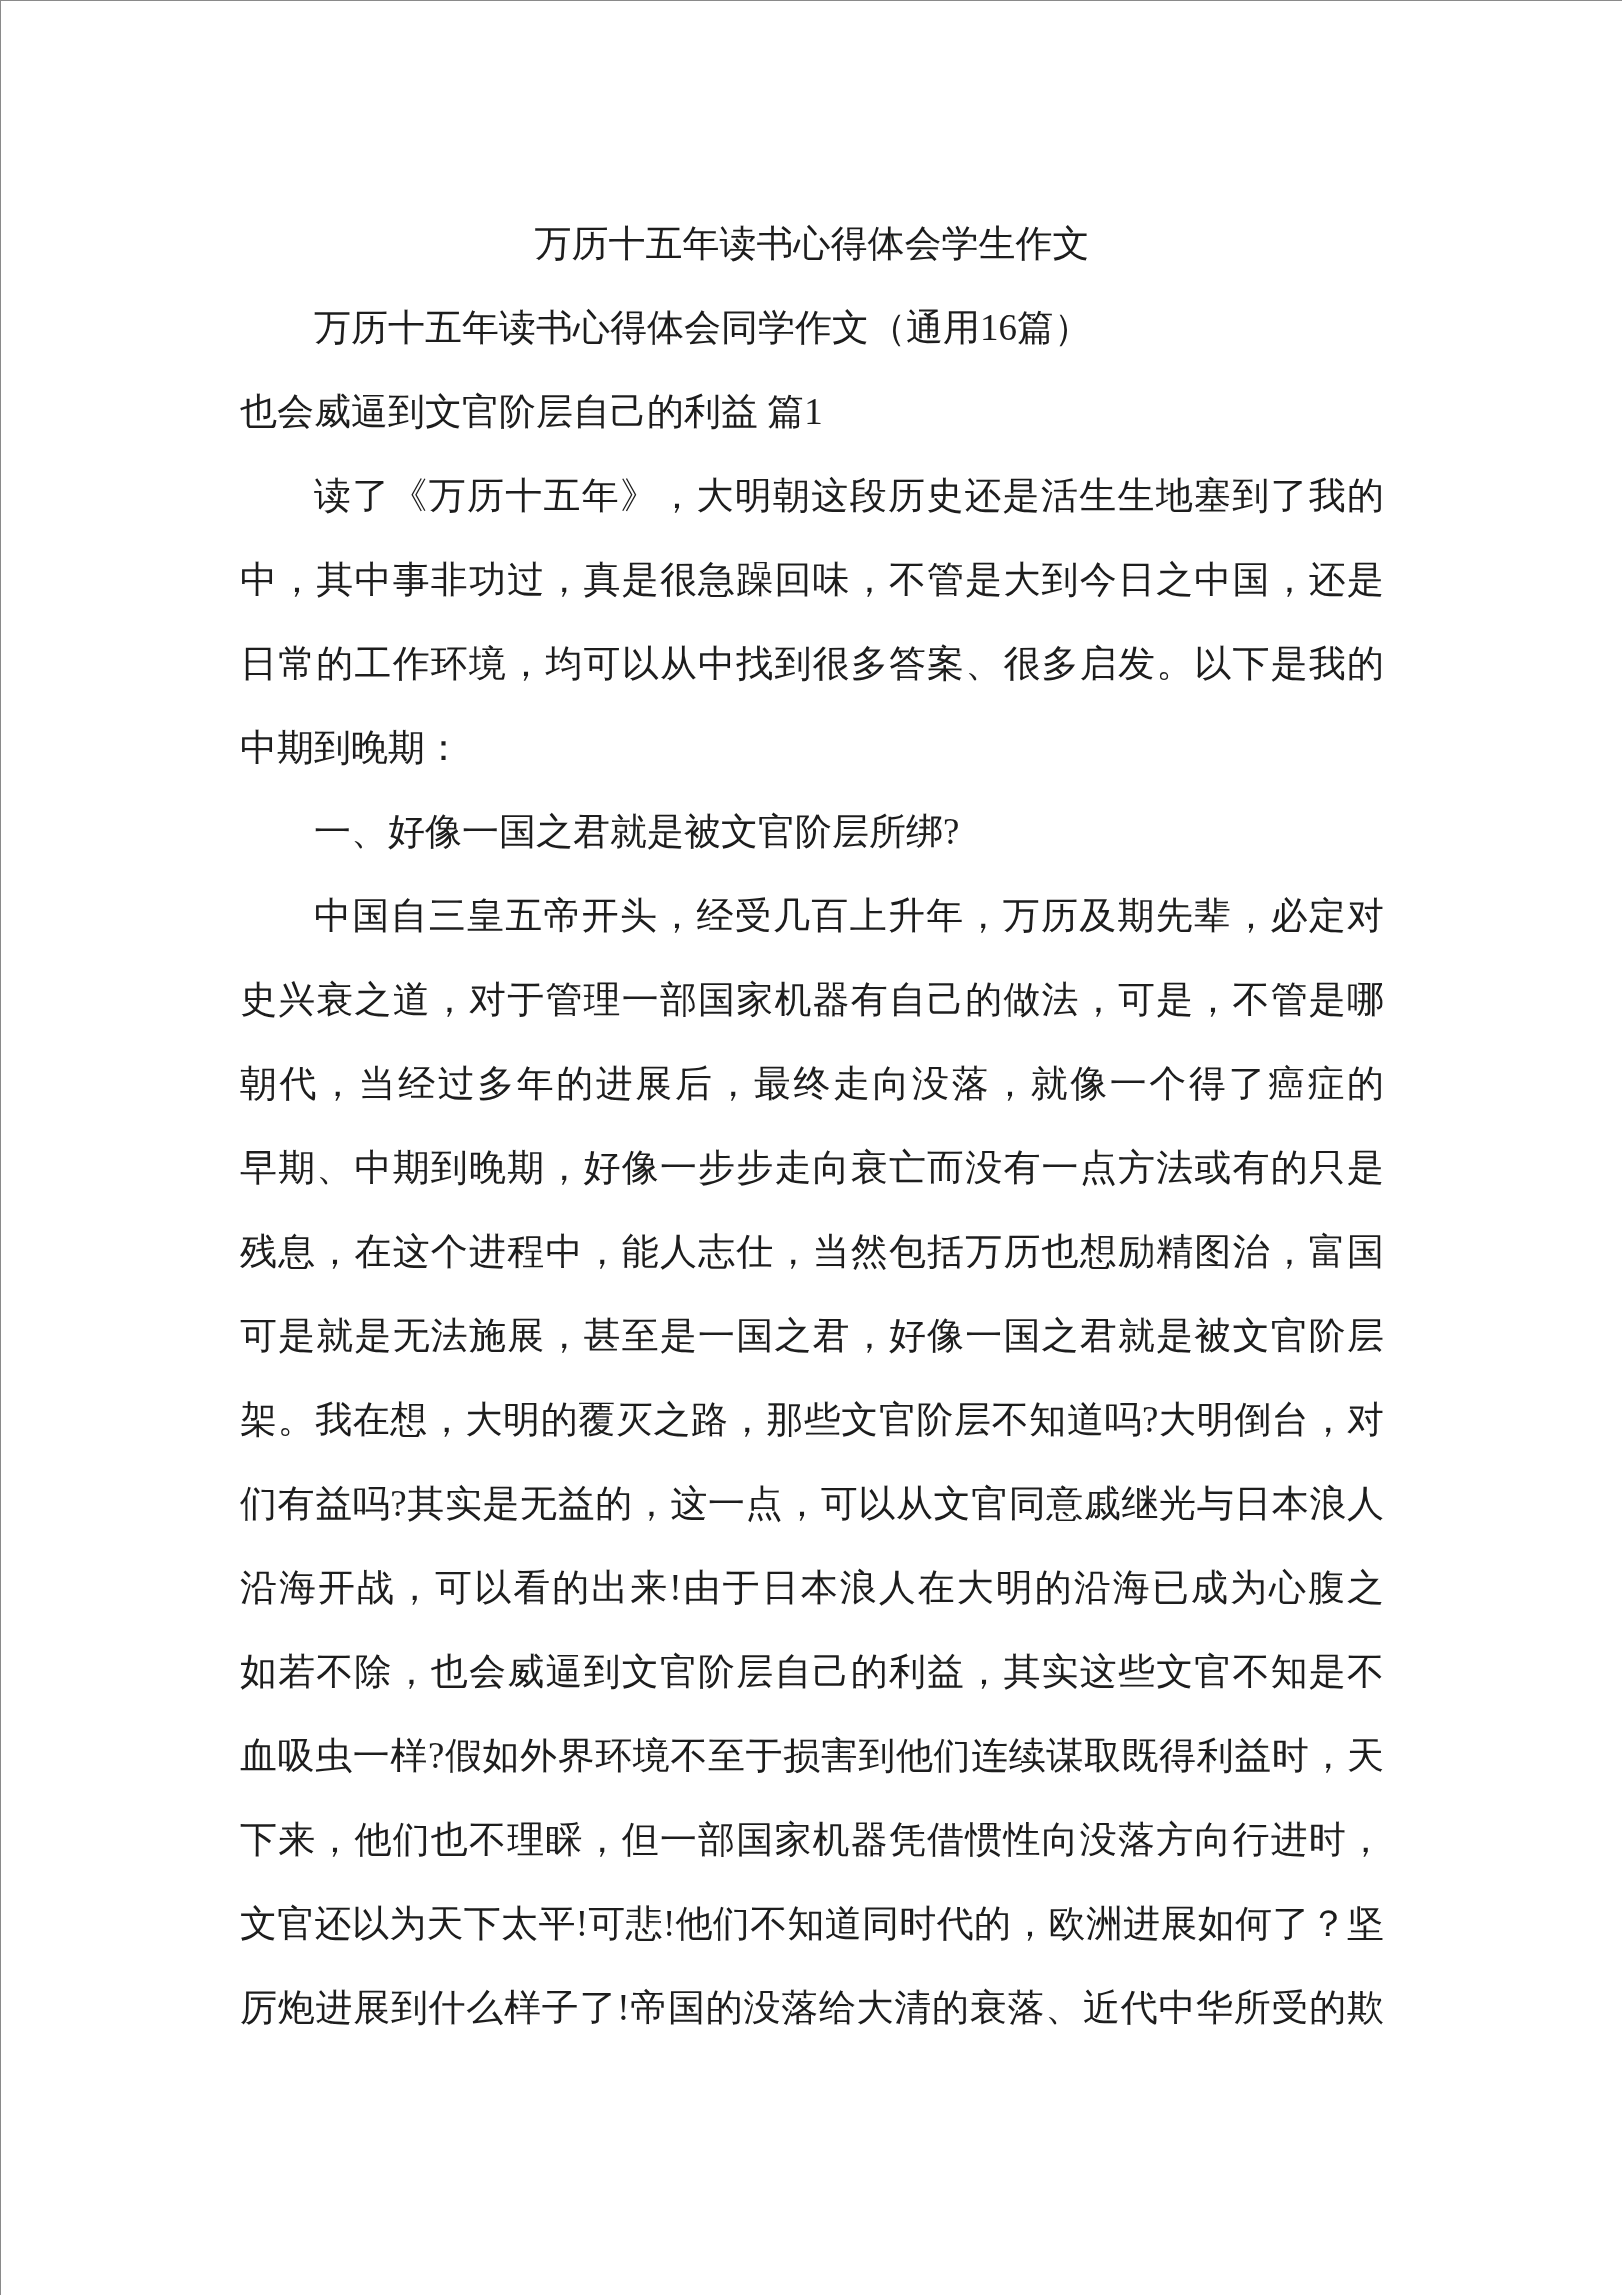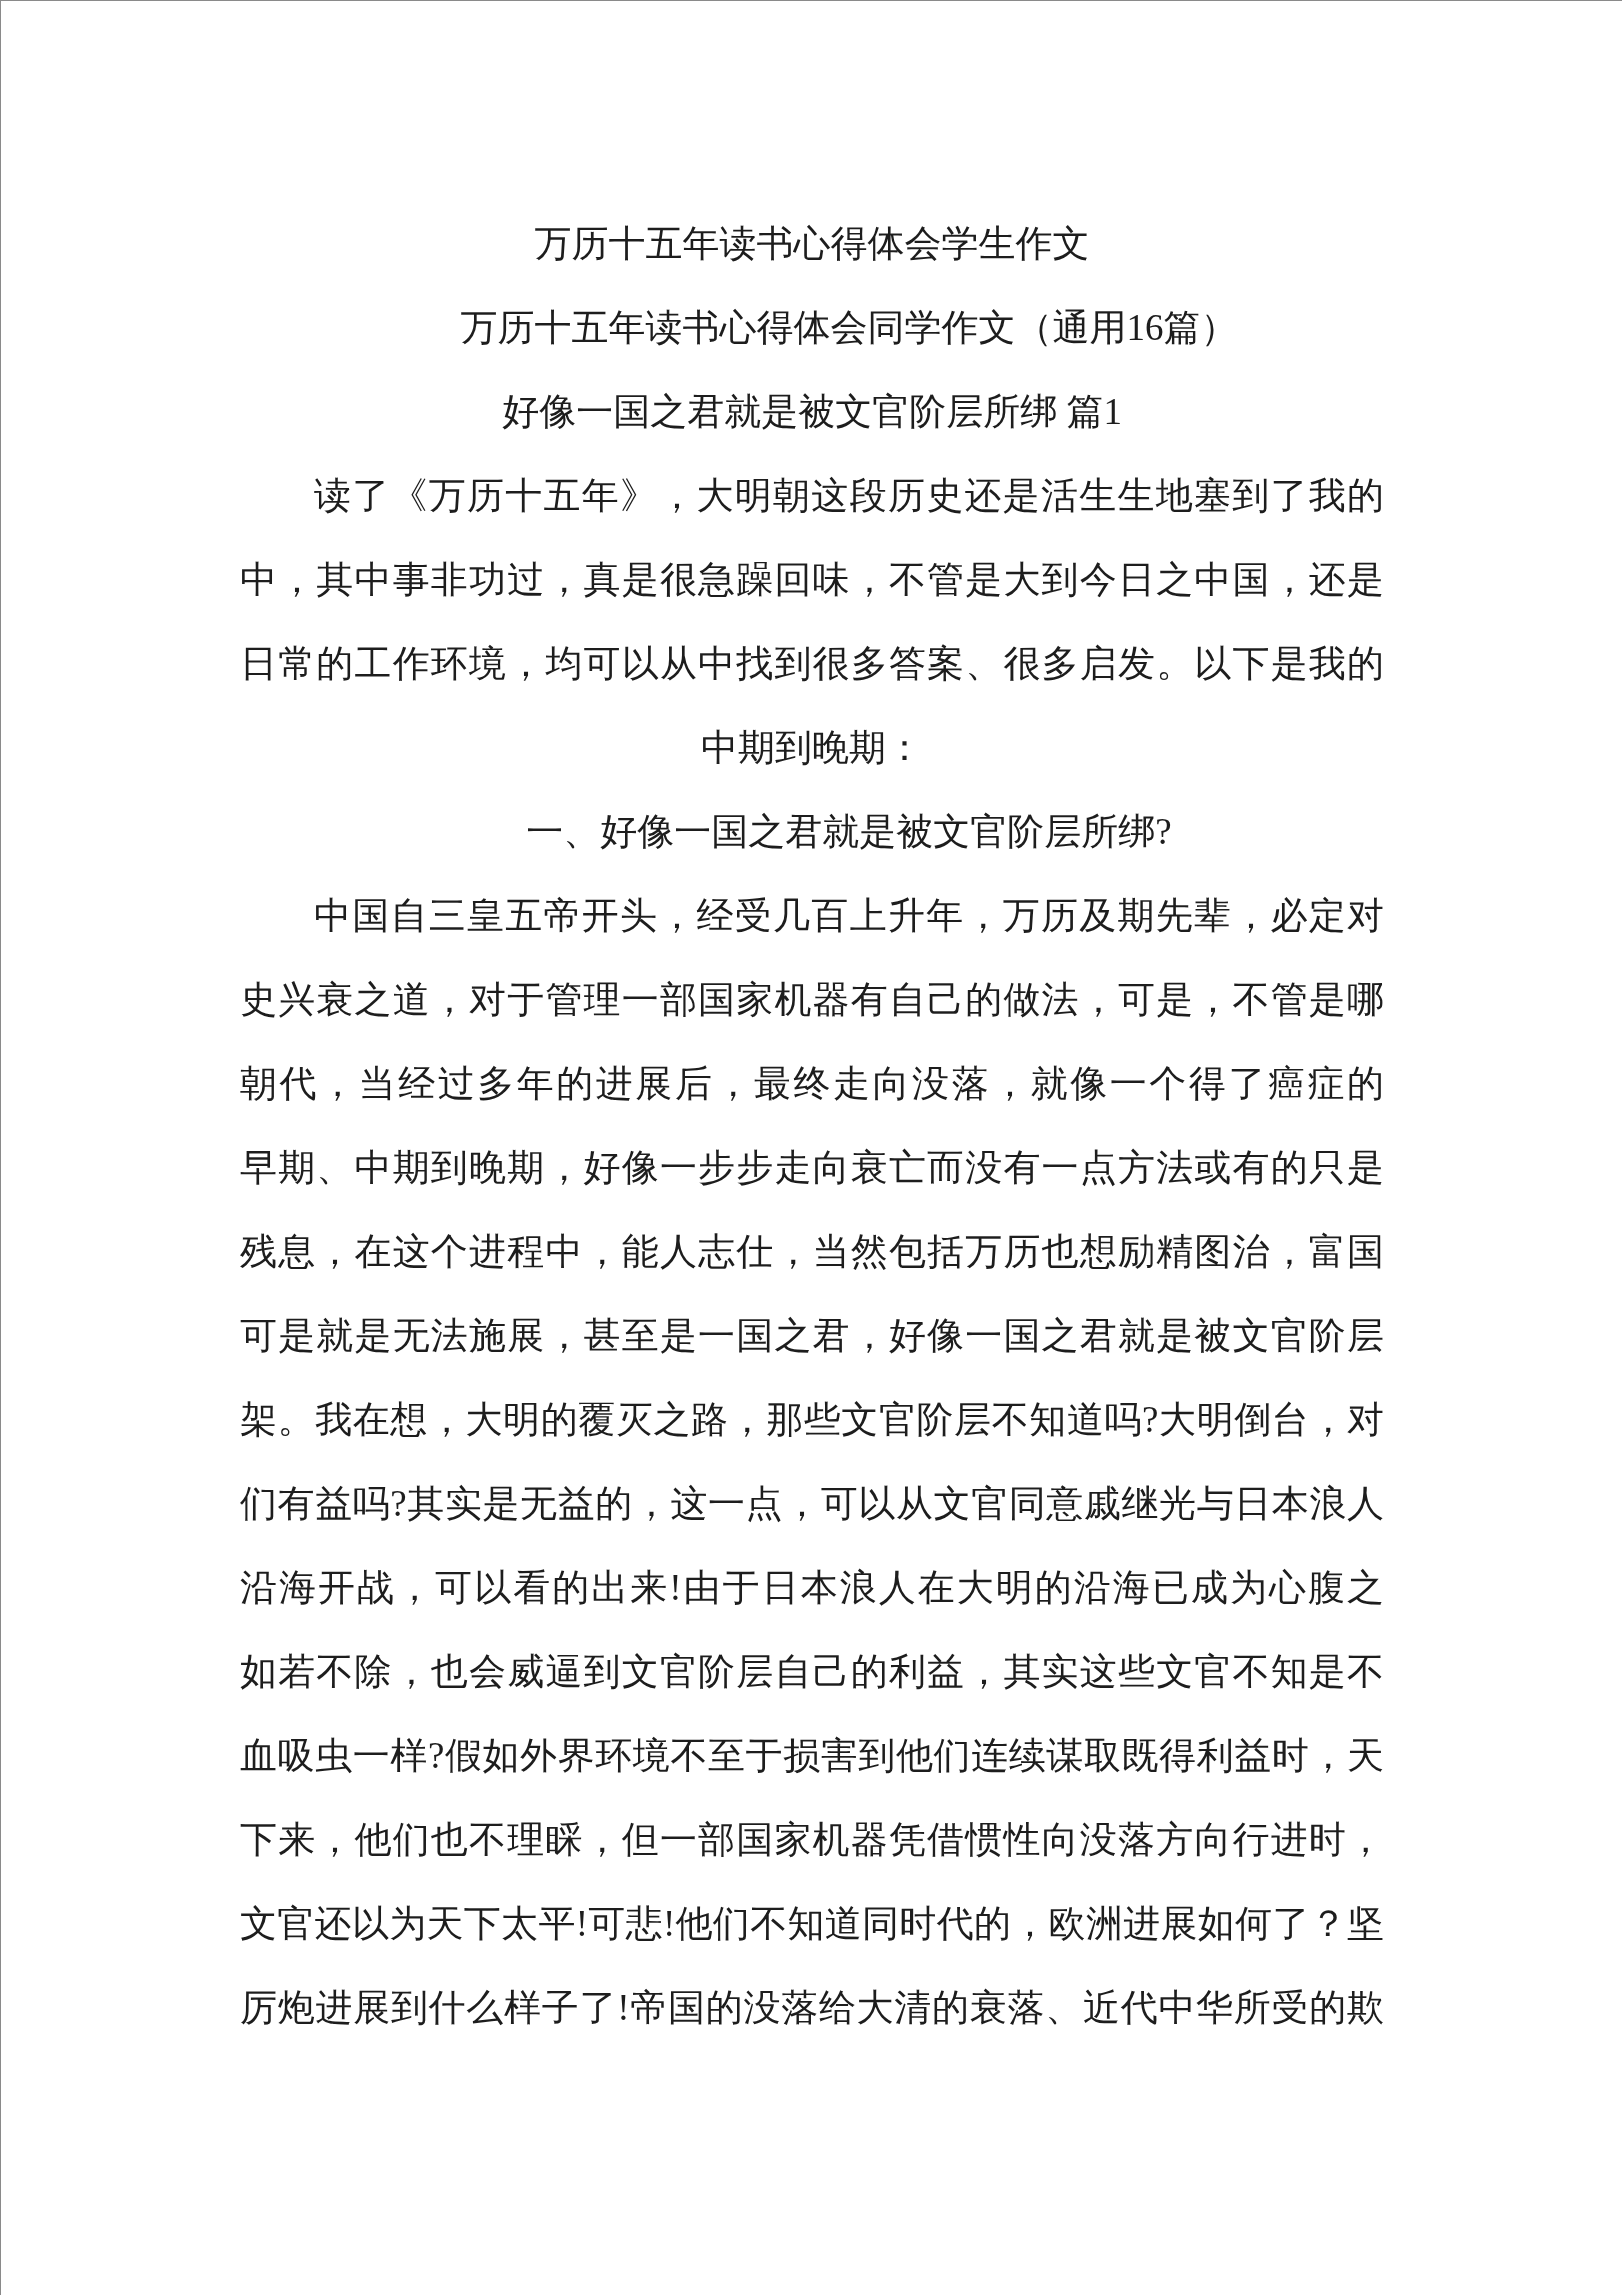--- a/index.html
+++ b/index.html
@@ -19,37 +19,37 @@
     padding: 201px 239px 0 239px;
     border-radius: 19px;
   }
   .line {
     font-family: "Liberation Serif", "DejaVu Serif", serif;
     font-size: 37px;
     line-height: 84px;
     height: 84px;
     color: #1d1d1d;
     overflow: hidden;
-    text-align: center;
+    text-align: left;
   }
   .line.c { text-align: center; }
   .line.i { text-indent: 74px; }
   .line.j {
     text-align: justify;
     text-align-last: justify;
     text-justify: inter-character;
   }
 </style>
 </head>
 <body>
 
 <div class="page">
   <div class="line c">万历十五年读书心得体会学生作文</div>
   <div class="line i">万历十五年读书心得体会同学作文（通用16篇）</div>
-  <div class="line">好像一国之君就是被文官阶层所绑 篇1</div>
+  <div class="line">也会威逼到文官阶层自己的利益 篇1</div>
   <div class="line i j">读了《万历十五年》，大明朝这段历史还是活生生地塞到了我的脑子</div>
   <div class="line j">中，其中事非功过，真是很急躁回味，不管是大到今日之中国，还是小到</div>
   <div class="line j">日常的工作环境，均可以从中找到很多答案、很多启发。以下是我的一些</div>
   <div class="line">中期到晚期：</div>
   <div class="line i">一、好像一国之君就是被文官阶层所绑?</div>
   <div class="line i j">中国自三皇五帝开头，经受几百上升年，万历及期先辈，必定对于历</div>
   <div class="line j">史兴衰之道，对于管理一部国家机器有自己的做法，可是，不管是哪一个</div>
   <div class="line j">朝代，当经过多年的进展后，最终走向没落，就像一个得了癌症的人，从</div>
   <div class="line j">早期、中期到晚期，好像一步步走向衰亡而没有一点方法或有的只是苟延</div>
   <div class="line j">残息，在这个进程中，能人志仕，当然包括万历也想励精图治，富国强兵，</div>

